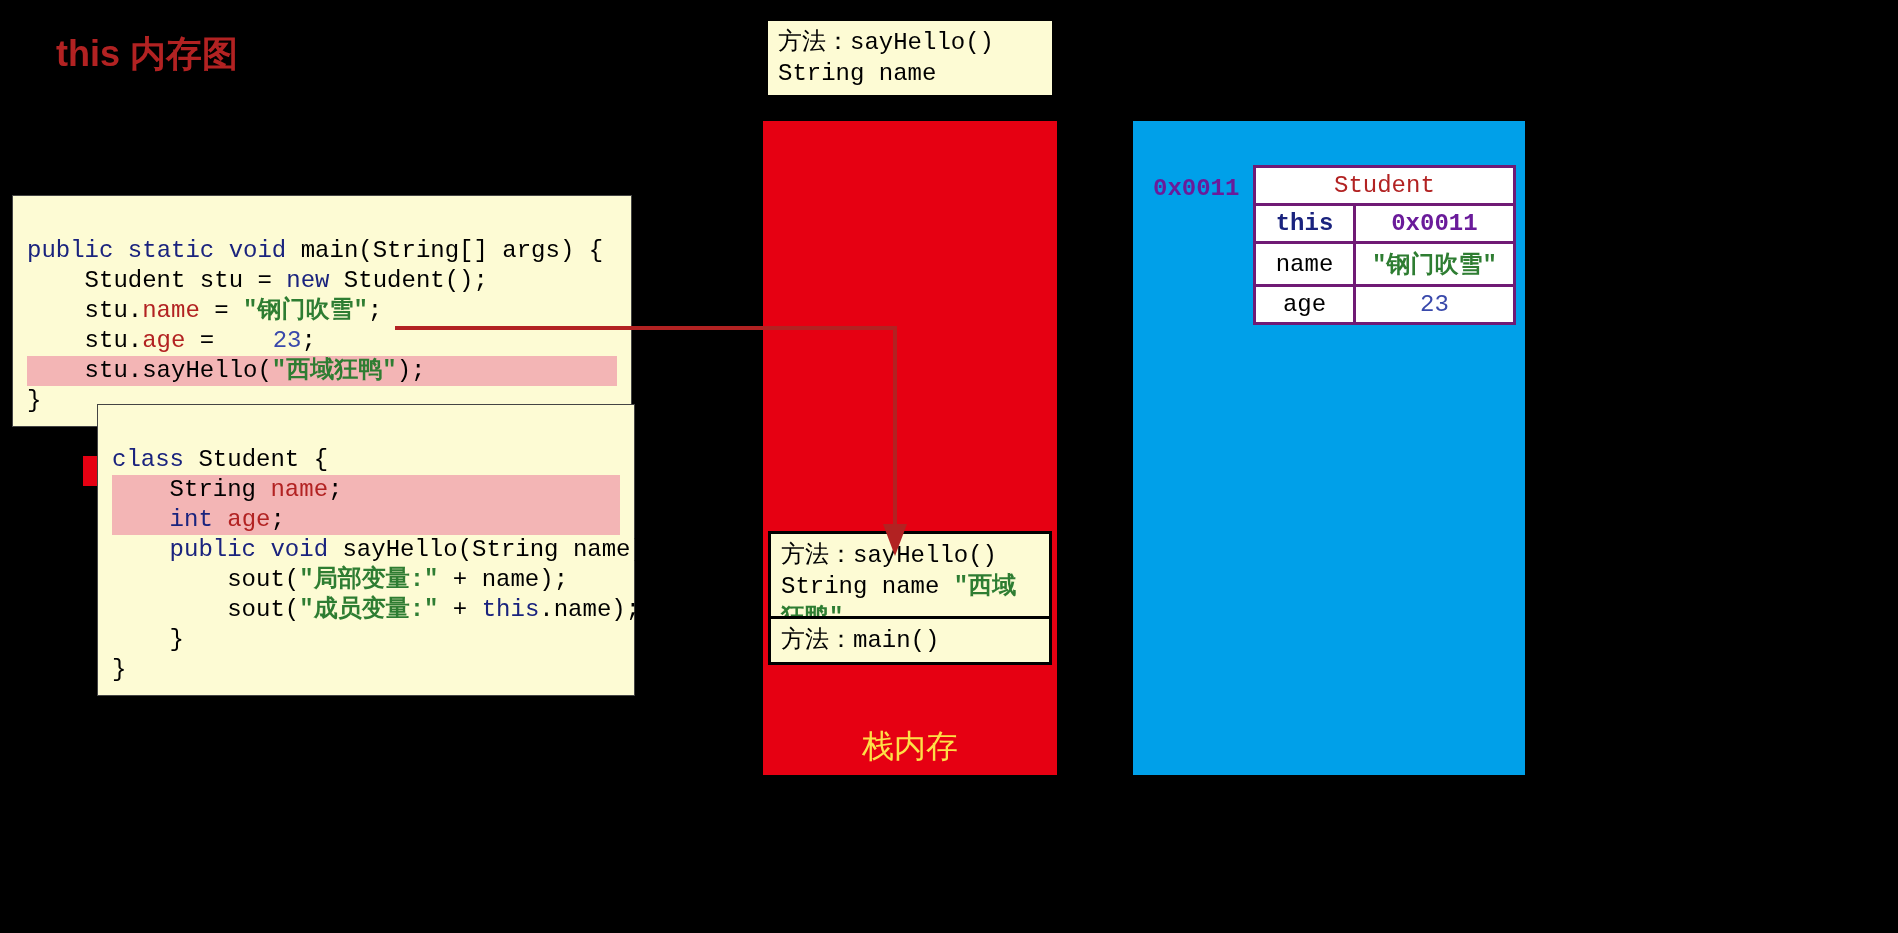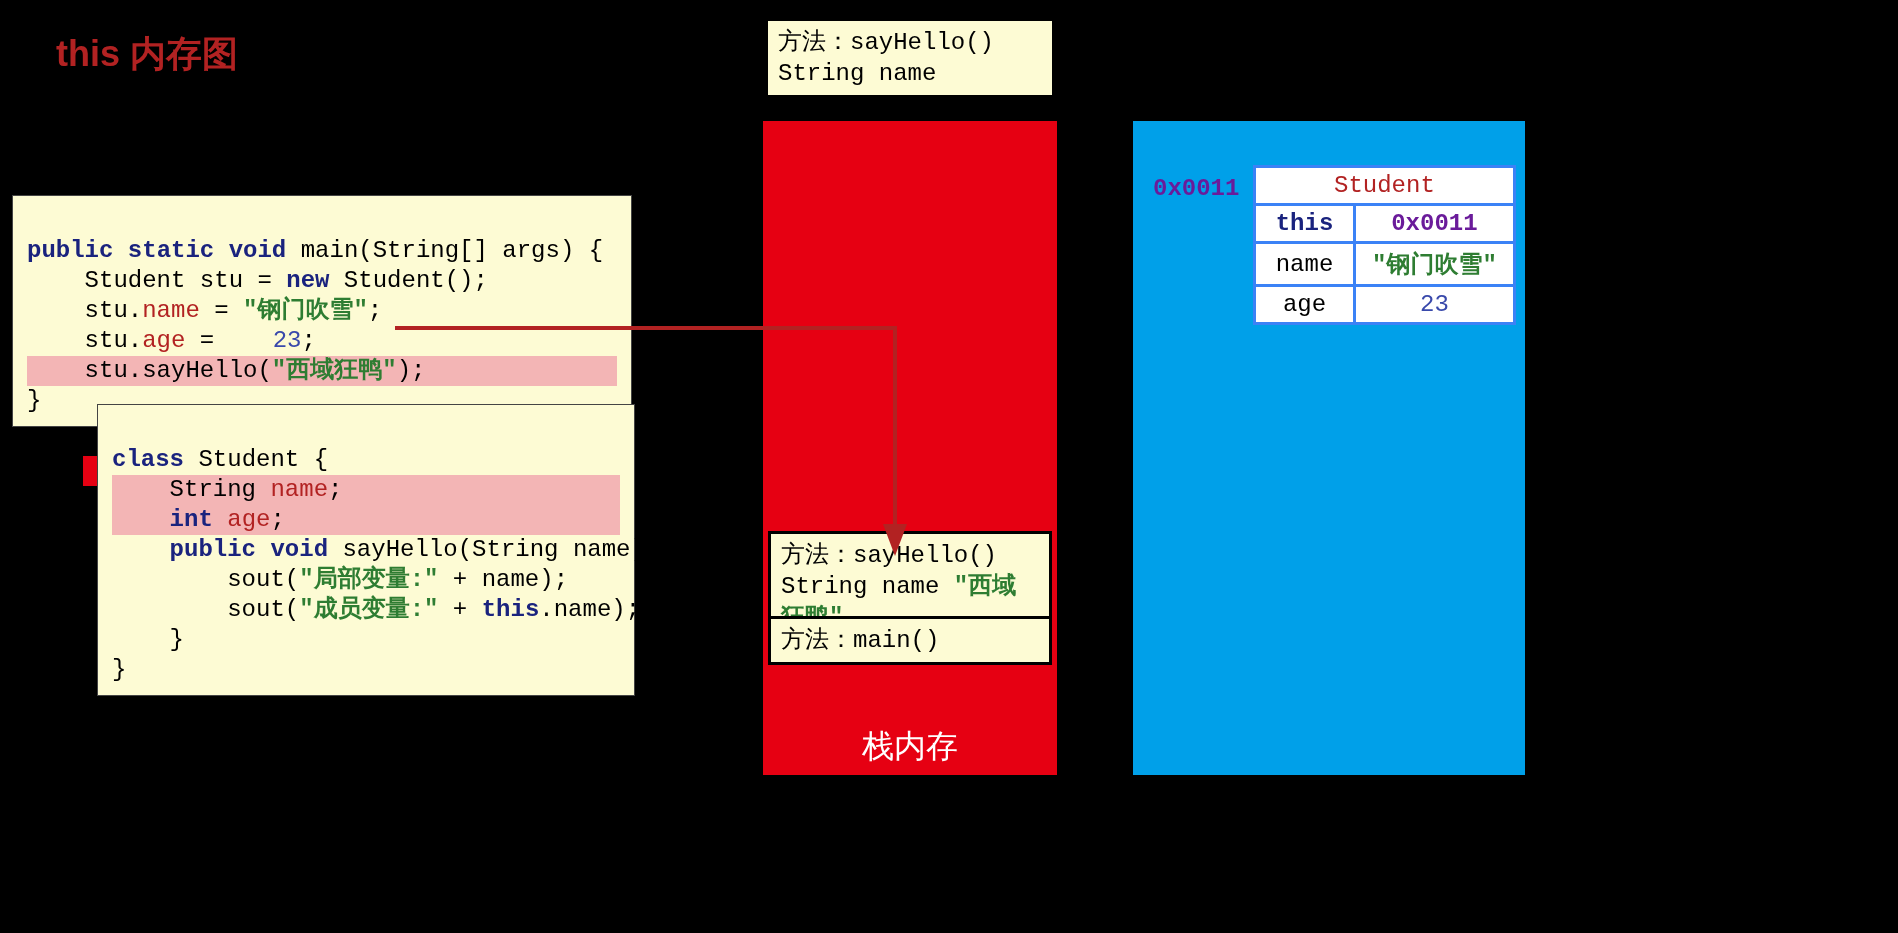--- a/index.html
+++ b/index.html
@@ -28,21 +28,21 @@
   
   .codebox {
     position: absolute;
     background: #fdfbd4;
     border: 1px solid #444;
     padding: 10px 14px;
     white-space: pre;
     line-height: 1.25;
   }
   .hl { display:inline-block; background:#f3b5b5; width:100%; }
-  .kw1 { color: #1a237e; font-weight: bold; } 
+  .kw1 { color: #1a237e; font-weight: normal; } 
   .kw2 { color: #b22222; } 
   .str { color: #2e7d32; font-weight: bold; } 
   .num { color: #3949ab; margin-left: 44px; } 
   .addr { color: #6a1b9a; font-weight: bold; }
   
   .stackbox {
     position: absolute;
     left: 760px;
     top: 118px;
     width: 300px;
@@ -78,40 +78,40 @@
     top: 18px;
     width: 290px;
     line-height: 1.3;
   }
   .stacklabel {
     position:absolute;
     bottom: 6px;
     width: 100%;
     text-align:center;
     font-size: 32px;
-    color: #ffffff;
+    color: #fde047;
     font-family:"Microsoft YaHei", sans-serif;
   }
   
   .heapaddr {
     position:absolute;
     top: 54px;
     left: 20px;
     color:#6a1b9a;
     font-weight:bold;
   }
   .objtable {
     position:absolute;
     top: 44px;
     left: 120px;
     border-collapse: collapse;
     background:#fff;
   }
   .objtable th, .objtable td {
-    border: 3px solid #3b82f6;
+    border: 3px solid #701a75;
     padding: 4px 16px;
     text-align:center;
     min-width: 100px;
   }
   .objtable th {
     color:#b22222;
     font-weight:normal;
   }
   .objtable td.key { color:#000; }
   .objtable td.this { color:#1a237e; font-weight:bold; }

